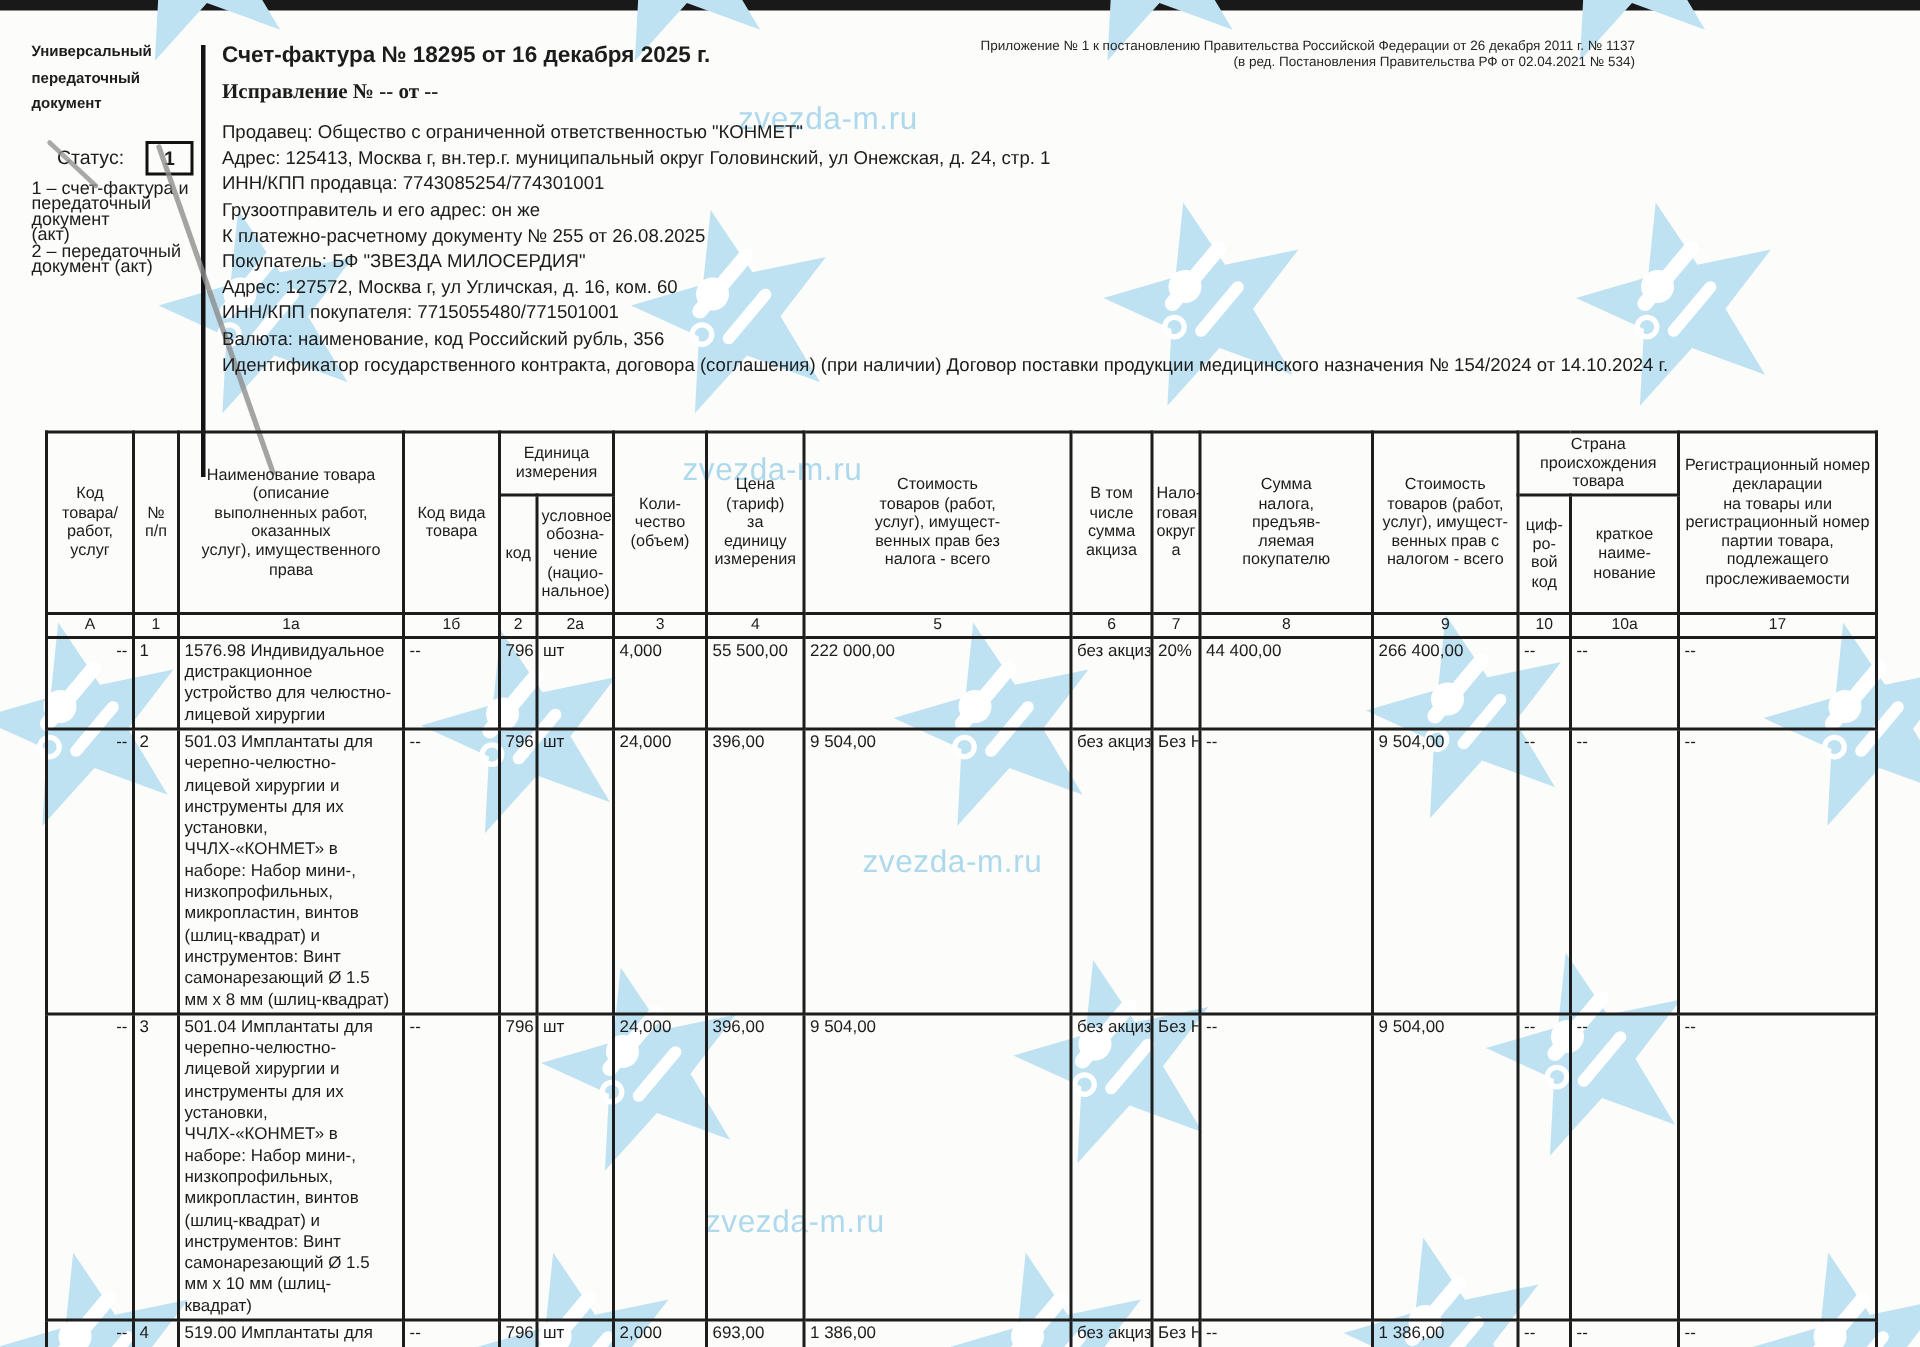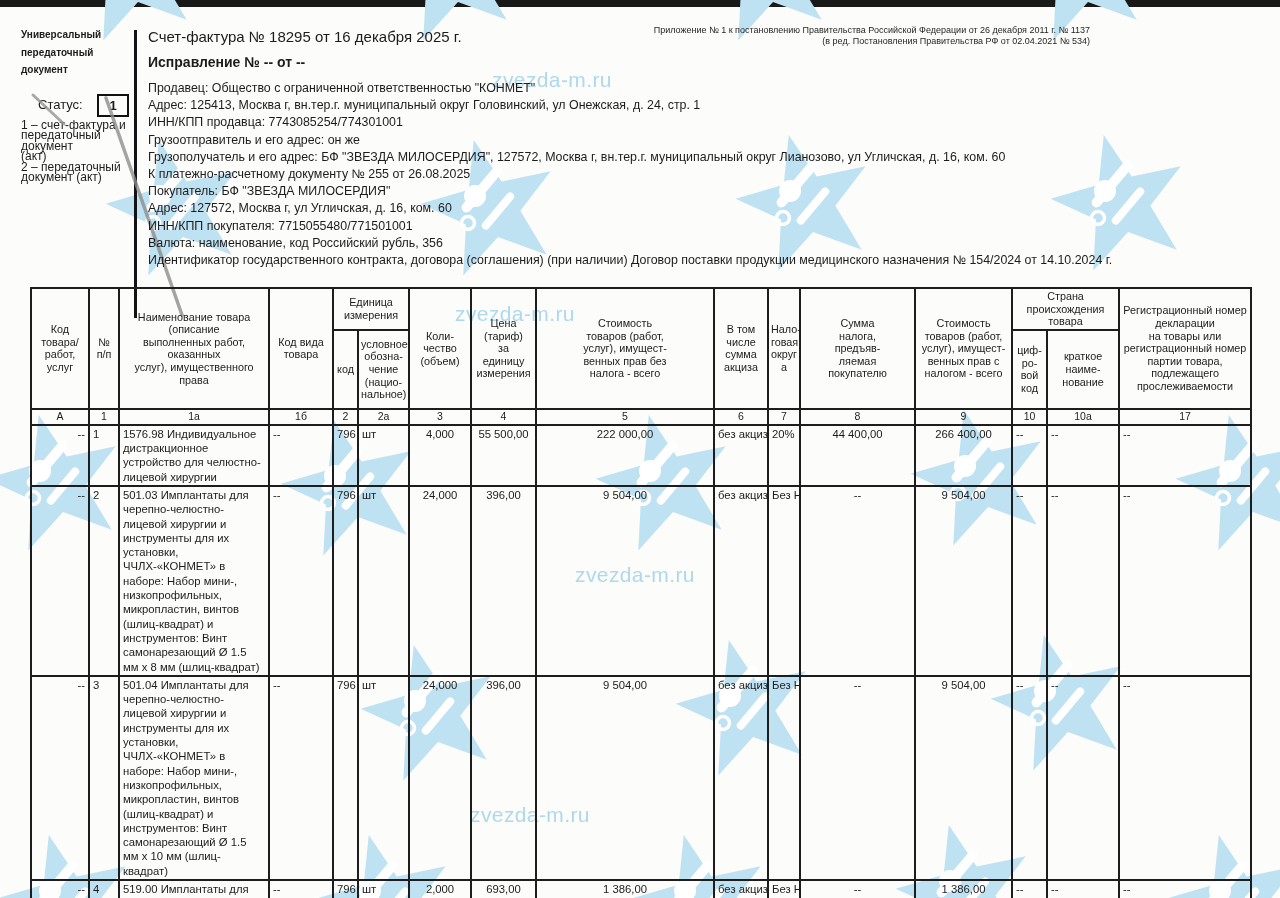--- a/index.html
+++ b/index.html
@@ -15,33 +15,33 @@
             font-size:10px;line-height:17.5px;white-space:pre-line;}
   .status-label{position:absolute;left:21px;top:97px;font-size:13px;margin-left:17px;}
   .status-box{position:absolute;left:97px;top:94px;width:28px;height:19px;border:2.5px solid #111;
               font-size:13px;font-weight:bold;text-align:center;line-height:19px;background:transparent;}
   .status-notes{position:absolute;left:21px;top:120px;width:112px;font-size:12px;line-height:10.4px;white-space:pre-line;}
   .vline{position:absolute;left:134px;top:30px;width:2.5px;height:288px;background:#131313;}
   .pen-svg{position:absolute;left:0;top:0;}
   
   .appendix{position:absolute;left:430px;top:25px;width:660px;text-align:right;
             font-size:9px;line-height:10.5px;color:#262626;}
-  .title{position:absolute;left:148px;top:28px;font-size:15px;font-weight:normal;}
-  .correction{position:absolute;left:148px;top:54px;font-size:14px;font-weight:bold;}
+  .title{position:absolute;left:148px;top:28px;font-size:15px;font-weight:bold;}
+  .correction{position:absolute;left:148px;top:54px;font-size:14px;font-weight:bold;font-family:Liberation Serif, serif;}
   .info{position:absolute;left:148px;top:80px;width:1120px;}
   .info div{font-size:12.4px;line-height:17.2px;white-space:nowrap;}
   
   .inv-table{position:absolute;left:30px;top:287px;width:1220px;border-collapse:collapse;
              table-layout:fixed;background:transparent;}
   .inv-table th,.inv-table td{border:2px solid #1d1d1d;background:transparent;}
   .inv-table th{font-size:10.8px;font-weight:normal;line-height:12.6px;text-align:center;
                 vertical-align:middle;white-space:pre-line;padding:1px 2px;}
   .colnum td{font-size:10.5px;text-align:center;height:14px;padding:0;line-height:13px;}
   .inv-table tbody td{font-size:11.3px;line-height:14.3px;vertical-align:top;padding:1px 3px;}
-  td.num{text-align:center;padding-right:4px;white-space:nowrap;margin-top:13px;}
+  td.num{text-align:left;padding-right:4px;white-space:nowrap;margin-top:13px;}
   td.endash{text-align:right;padding-right:4px;}
   td.clip{white-space:nowrap;overflow:hidden;}
 </style>
 </head>
 <body>
 
 <div id="page">
 
   <div class="topstrip"></div>
 
@@ -108,21 +108,20 @@
     <div>(в ред. Постановления Правительства РФ от 02.04.2021 № 534)</div>
   </div>
 
   <div class="title">Счет-фактура № 18295 от 16 декабря 2025 г.</div>
   <div class="correction">Исправление № -- от --</div>
   <div class="info">
     <div>Продавец: Общество с ограниченной ответственностью "КОНМЕТ"</div>
     <div>Адрес: 125413, Москва г, вн.тер.г. муниципальный округ Головинский, ул Онежская, д. 24, стр. 1</div>
     <div>ИНН/КПП продавца: 7743085254/774301001</div>
     <div>Грузоотправитель и его адрес: он же</div>
-    <div>Грузополучатель и его адрес: БФ "ЗВЕЗДА МИЛОСЕРДИЯ", 127572, Москва г, вн.тер.г. муниципальный округ Лианозово, ул Угличская, д. 16, ком. 60</div>
     <div>К платежно-расчетному документу № 255 от 26.08.2025</div>
     <div>Покупатель: БФ "ЗВЕЗДА МИЛОСЕРДИЯ"</div>
     <div>Адрес: 127572, Москва г, ул Угличская, д. 16, ком. 60</div>
     <div>ИНН/КПП покупателя: 7715055480/771501001</div>
     <div>Валюта: наименование, код Российский рубль, 356</div>
     <div>Идентификатор государственного контракта, договора (соглашения) (при наличии) Договор поставки продукции медицинского назначения № 154/2024 от 14.10.2024 г.</div>
   </div>
 
   <table class="inv-table">
     <colgroup>

